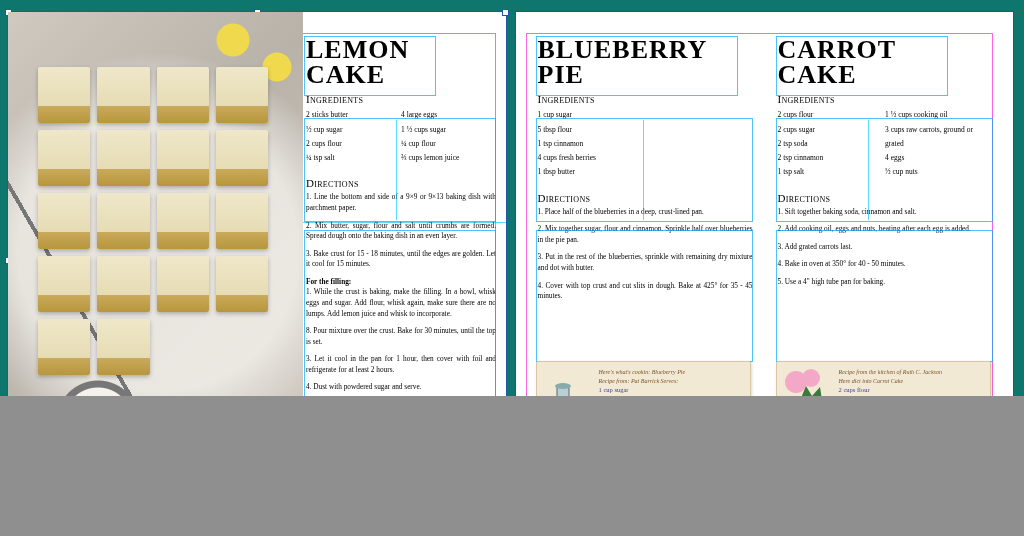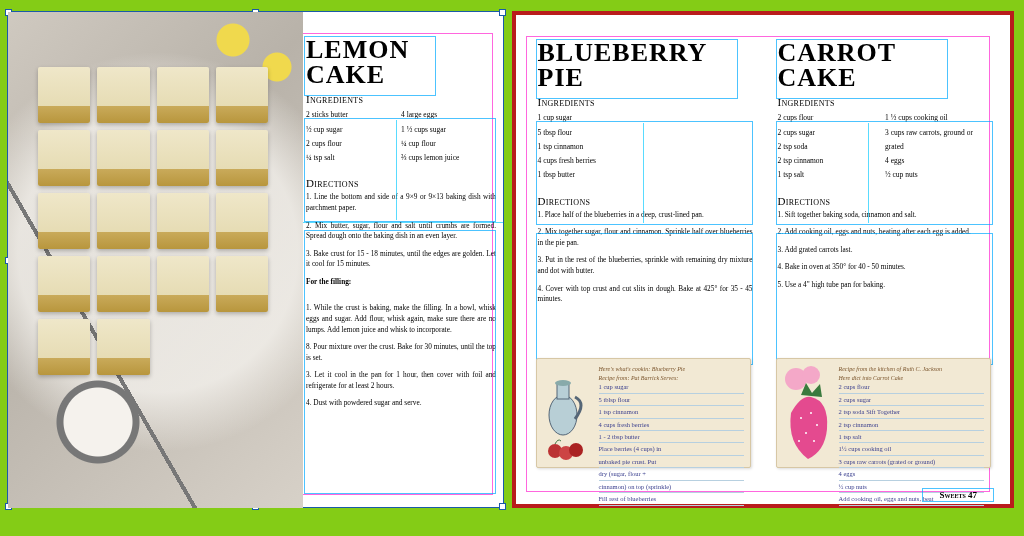--- a/index.html
+++ b/index.html
@@ -1,18 +1,18 @@
 <!DOCTYPE html>
 <html><head>
 <meta charset="utf-8">
 <style>
   html,body{margin:0;padding:0;background:#8f8f8f;font-family:Georgia,'Times New Roman',serif;overflow:hidden}
-  .viewport{width:1024px;height:536px;position:relative;background:#84cc16}
+  .viewport{width:1024px;height:396px;position:relative;background:#0f766e}
   .spread{position:absolute;left:7px;top:11px;width:1007px;height:497px;display:flex}
-  .page{flex:1;background:#fff;position:relative;border:4px solid #b91c1c}
+  .page{flex:1;background:#fff;position:relative;border:1px solid #b91c1c}
   .page-left{margin-right:4px}
   .page-right{margin-left:4px}
 
   
   .guide-h{position:absolute;left:0;right:0;height:0;border-top:1px solid rgba(0,200,255,.65)}
   .guide-v{position:absolute;top:0;bottom:0;width:0;border-left:1px solid rgba(0,200,255,.65)}
   .margin-box{position:absolute;border:1px solid rgba(255,0,200,.6)}
   .frame{position:absolute;border:1px solid rgba(0,170,255,.7)}
   .handle{position:absolute;width:5px;height:5px;background:#fff;border:1px solid #1a5aa8}
   .selected{border:1px solid #1a5aa8}
@@ -36,21 +36,21 @@
     border-radius:2px;box-shadow:0 2px 4px rgba(0,0,0,.25)}
 
   
   .col{position:absolute;top:26px;bottom:18px}
   .title{font-family:Georgia,serif;font-size:26px;line-height:.95;letter-spacing:1px;margin:0 0 6px 0}
   .section-head{font-variant:small-caps;font-size:11px;font-weight:normal;letter-spacing:.3px;margin:6px 0 3px 0}
   .ingredients{display:flex;font-size:7.5px;line-height:1.9}
   .ingredients .c{flex:1}
   .directions{font-size:7.3px;line-height:1.45}
   .directions p{margin:0 0 7px 0;text-align:justify}
-  .directions .sub{font-weight:bold;margin:3px 0 16px 0}
+  .directions .sub{font-weight:bold;margin:3px 0 0 0}
 
   
   .card{position:absolute;bottom:18px;height:110px;background:#f2e9d4;
     border:1px solid #d7c7a5;font-family:'Comic Sans MS',cursive;font-size:6.5px;
     color:#3a3f8e;padding:6px 6px 6px 62px;box-sizing:border-box;line-height:1.45;
     border-radius:2px;box-shadow:1px 1px 3px rgba(0,0,0,.15)}
   .card .art{position:absolute;left:4px;top:4px;width:54px;height:100px}
   .card hr{border:none;border-top:1px solid #b7d0e0;margin:1px 0}
   .card .hdr{font-family:Georgia;font-size:6px;color:#7a542c;font-style:italic}
 

